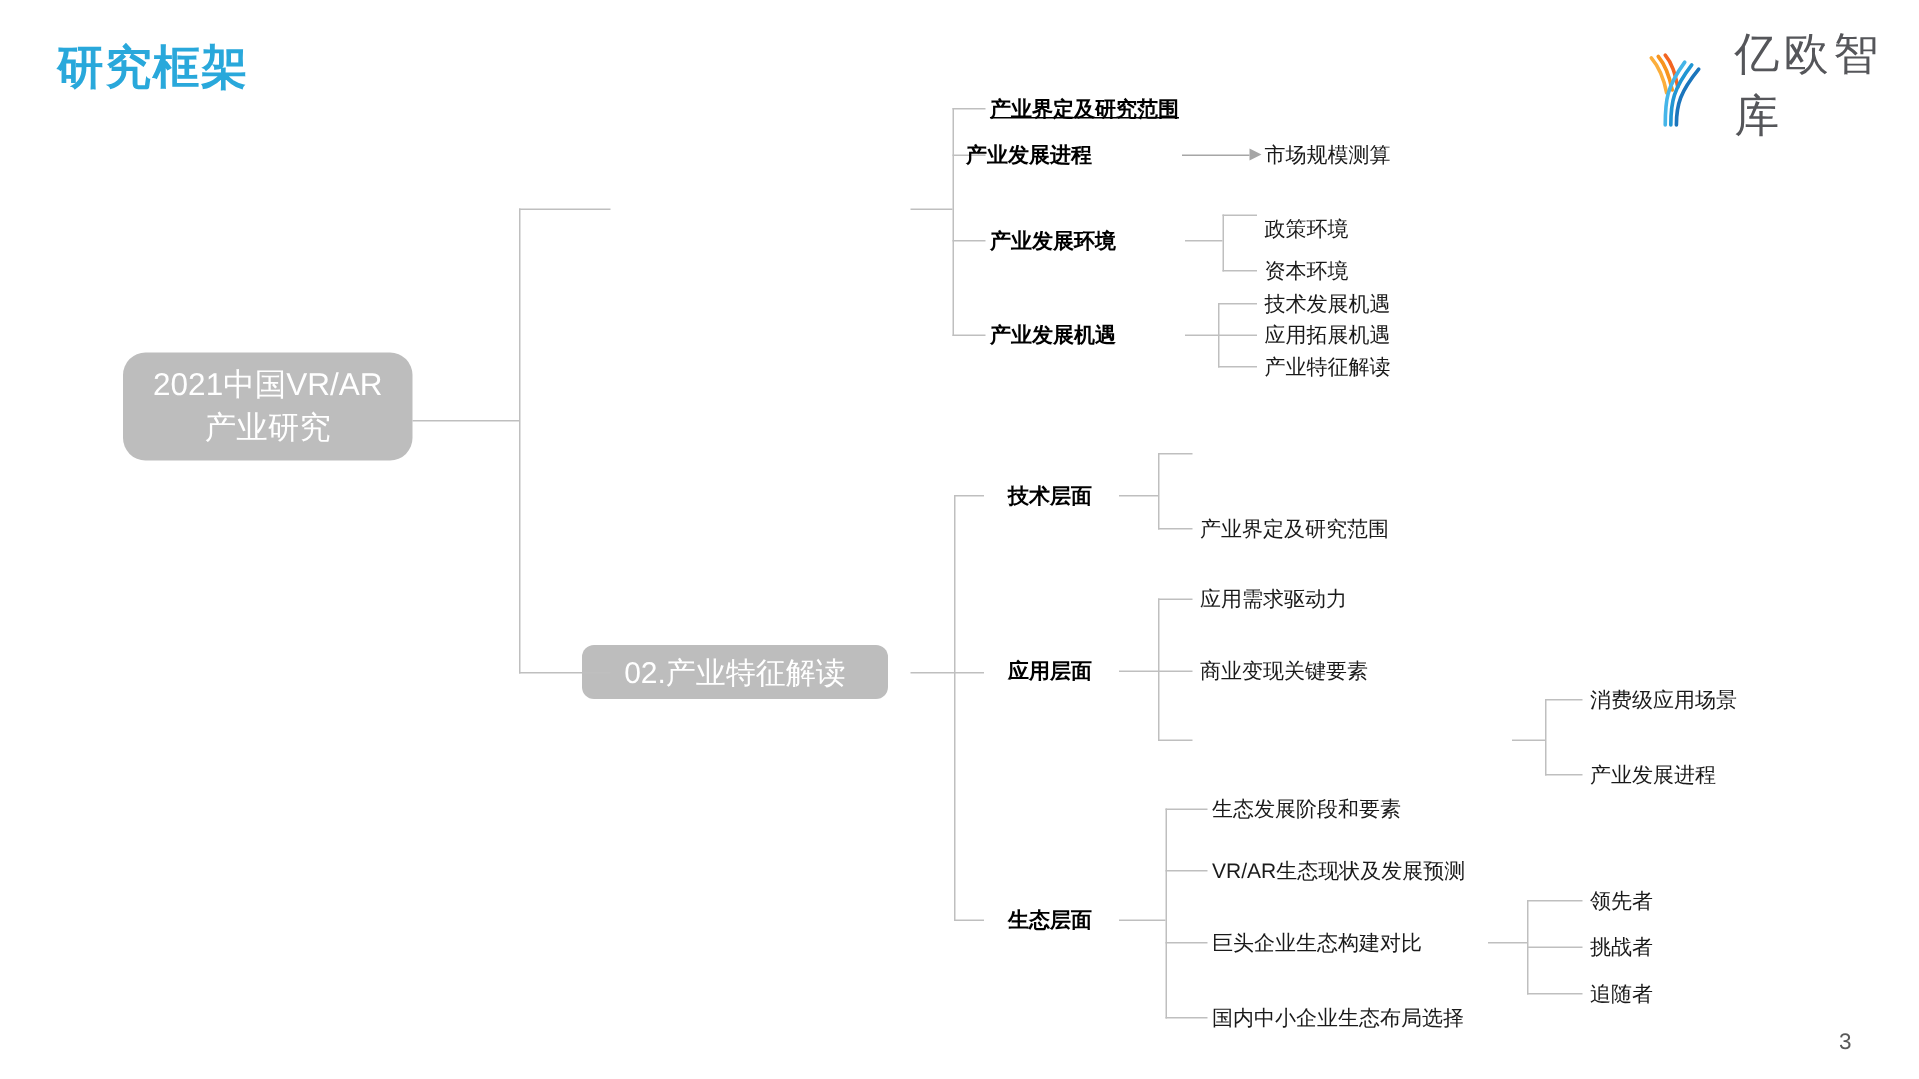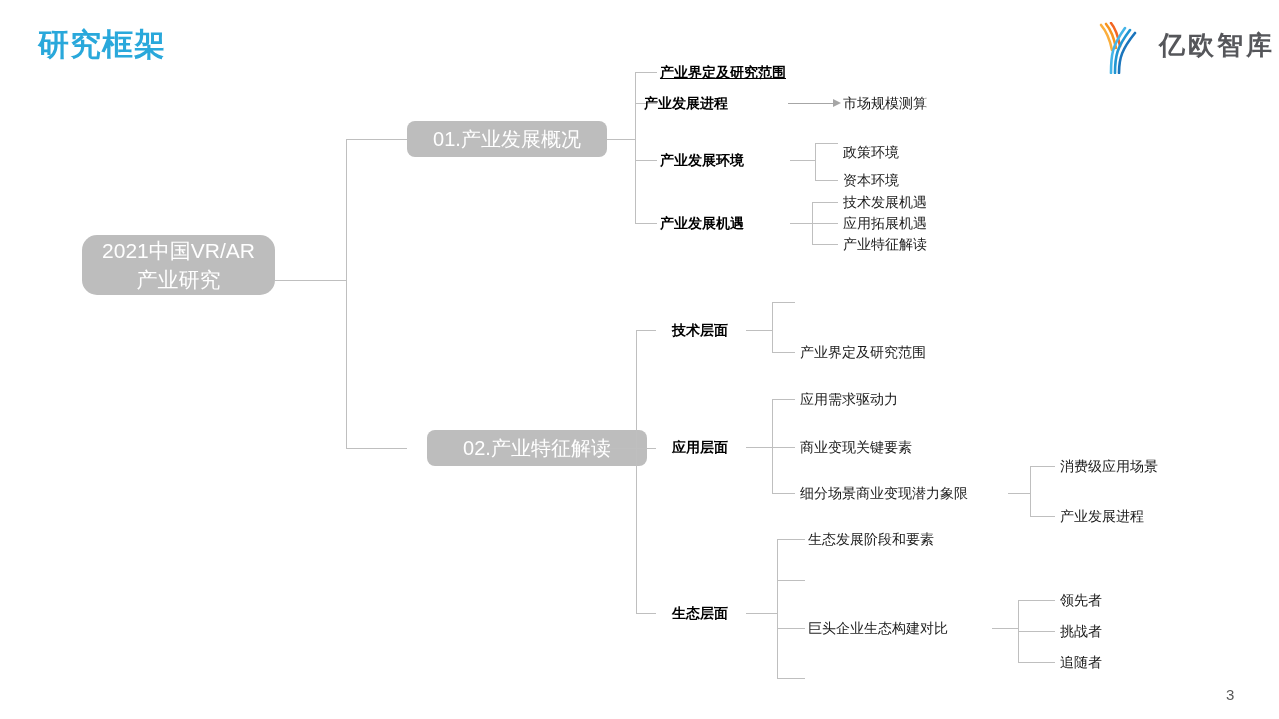--- a/index.html
+++ b/index.html
@@ -12,22 +12,22 @@
     position:relative;width:1279px;height:719px;background:#ffffff;
     font-family:"Liberation Sans",sans-serif;overflow:hidden;
   }
   #slide-title{
     position:absolute;left:38px;top:24px;margin:0;
     font-size:31px;font-weight:bold;color:var(--accent-blue);letter-spacing:1px;
   }
   #logo{position:absolute;left:1099px;top:22px;display:flex;align-items:center;}
   #logo svg{width:40px;height:52px;display:block;}
   #logo .logo-text{
-    font-size:26px;color:var(--logo-text-gray);letter-spacing:3px;
-    margin-left:20px;margin-top:-6px;font-weight:700;
+    font-size:30px;color:var(--logo-text-gray);letter-spacing:3px;
+    margin-left:20px;margin-top:-6px;font-weight:400;
   }
   .hl{position:absolute;height:1px;background:var(--line-gray);}
   .vl{position:absolute;width:1px;background:var(--line-gray);}
   .hl.arrow{background:var(--arrow-gray);}
   .arrowhead{
     position:absolute;width:0;height:0;
     border-left:8px solid var(--arrow-gray);
     border-top:4px solid transparent;border-bottom:4px solid transparent;
   }
   .node{
@@ -59,30 +59,29 @@
       <path d="M13,28 C11,18 8,10 2,3" stroke="#FBAE3C" stroke-width="2.6" stroke-linecap="round"></path>
       <path d="M17,26 C15,16 12,8 7,2" stroke="#F7941E" stroke-width="2.6" stroke-linecap="round"></path>
       <path d="M21,24 C19,14 17,7 12,1" stroke="#F26522" stroke-width="2.6" stroke-linecap="round"></path>
       <path d="M12,51 C12,33 13,24 26,6" stroke="#45B5E8" stroke-width="2.6" stroke-linecap="round"></path>
       <path d="M16,51 C16,34 18,25 31,8" stroke="#2196D3" stroke-width="2.6" stroke-linecap="round"></path>
       <path d="M20,51 C20,36 23,27 36,11" stroke="#1B75BC" stroke-width="2.6" stroke-linecap="round"></path>
     </svg>
     <span class="logo-text">亿欧智库</span>
   </div>
 
-  <div class="node root" style="left:82px;top:235px;width:193px;height:60px">
+  <div class="node root" style="left:82px;top:235px;width:193px;height:72px">
     <div>
       <span>2021中国VR/AR</span><br>
       <span>产业研究</span>
     </div>
   </div>
 
-  <div class="node branch" style="left:407px;top:121px;width:200px;height:36px">01.产业发展概况</div>
 
-  <div class="node branch" style="left:427px;top:430px;width:220px;height:36px">02.产业特征解读</div>
+  <div class="node branch" style="left:388px;top:430px;width:204px;height:36px">02.产业特征解读</div>
 
   <div class="hl" style="left:275px;top:280px;width:71px"></div>
   <div class="vl" style="left:346px;top:139px;height:310px"></div>
   <div class="hl" style="left:346px;top:139px;width:61px"></div>
   <div class="hl" style="left:346px;top:448px;width:61px"></div>
 
   <div class="hl" style="left:607px;top:139px;width:28px"></div>
   <div class="vl" style="left:635px;top:72px;height:152px"></div>
   <div class="hl" style="left:635px;top:72px;width:22px"></div>
   <div class="hl" style="left:635px;top:103px;width:22px"></div>
@@ -148,26 +147,27 @@
   <div class="lbl" style="left:843px;top:202px">技术发展机遇</div>
   <div class="lbl" style="left:843px;top:223px">应用拓展机遇</div>
   <div class="lbl" style="left:843px;top:244px">产业特征解读</div>
 
   <div class="lbl b" style="left:672px;top:330px">技术层面</div>
   <div class="lbl" style="left:800px;top:352px">产业界定及研究范围</div>
 
   <div class="lbl b" style="left:672px;top:447px">应用层面</div>
   <div class="lbl" style="left:800px;top:399px">应用需求驱动力</div>
   <div class="lbl" style="left:800px;top:447px">商业变现关键要素</div>
-  <div class="lbl" style="left:800px;top:493px">细分场景商业变现潜力象限</div>
   <div class="lbl" style="left:1060px;top:466px">消费级应用场景</div>
   <div class="lbl" style="left:1060px;top:516px">产业发展进程</div>
 
   <div class="lbl b" style="left:672px;top:613px">生态层面</div>
   <div class="lbl" style="left:808px;top:539px">生态发展阶段和要素</div>
+  <div class="lbl" style="left:808px;top:580px">VR/AR生态现状及发展预测</div>
   <div class="lbl" style="left:808px;top:628px">巨头企业生态构建对比</div>
   <div class="lbl" style="left:1060px;top:600px">领先者</div>
   <div class="lbl" style="left:1060px;top:631px">挑战者</div>
   <div class="lbl" style="left:1060px;top:662px">追随者</div>
+  <div class="lbl" style="left:808px;top:678px">国内中小企业生态布局选择</div>
 
   <div id="page-number">3</div>
 
 </div>
 
 </body></html>

